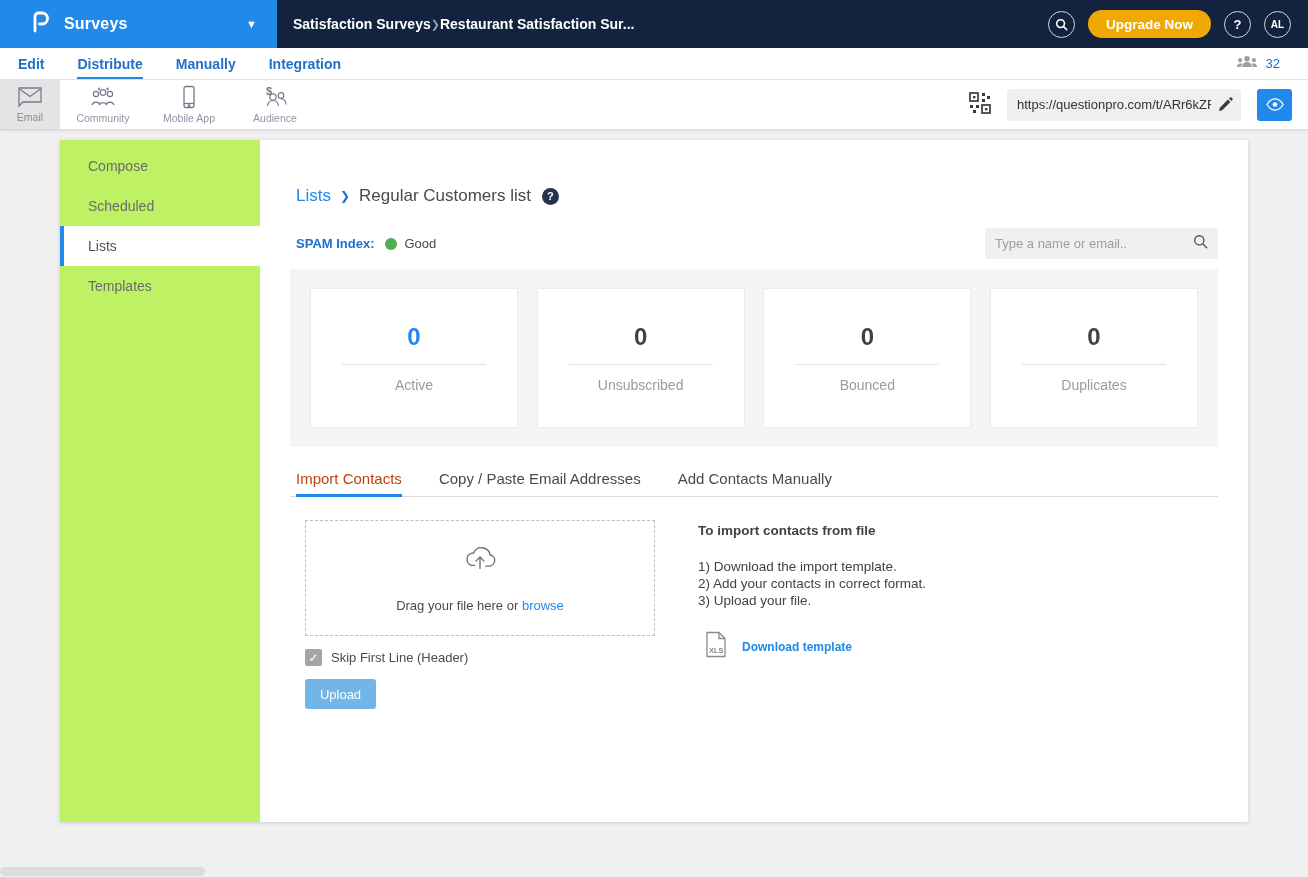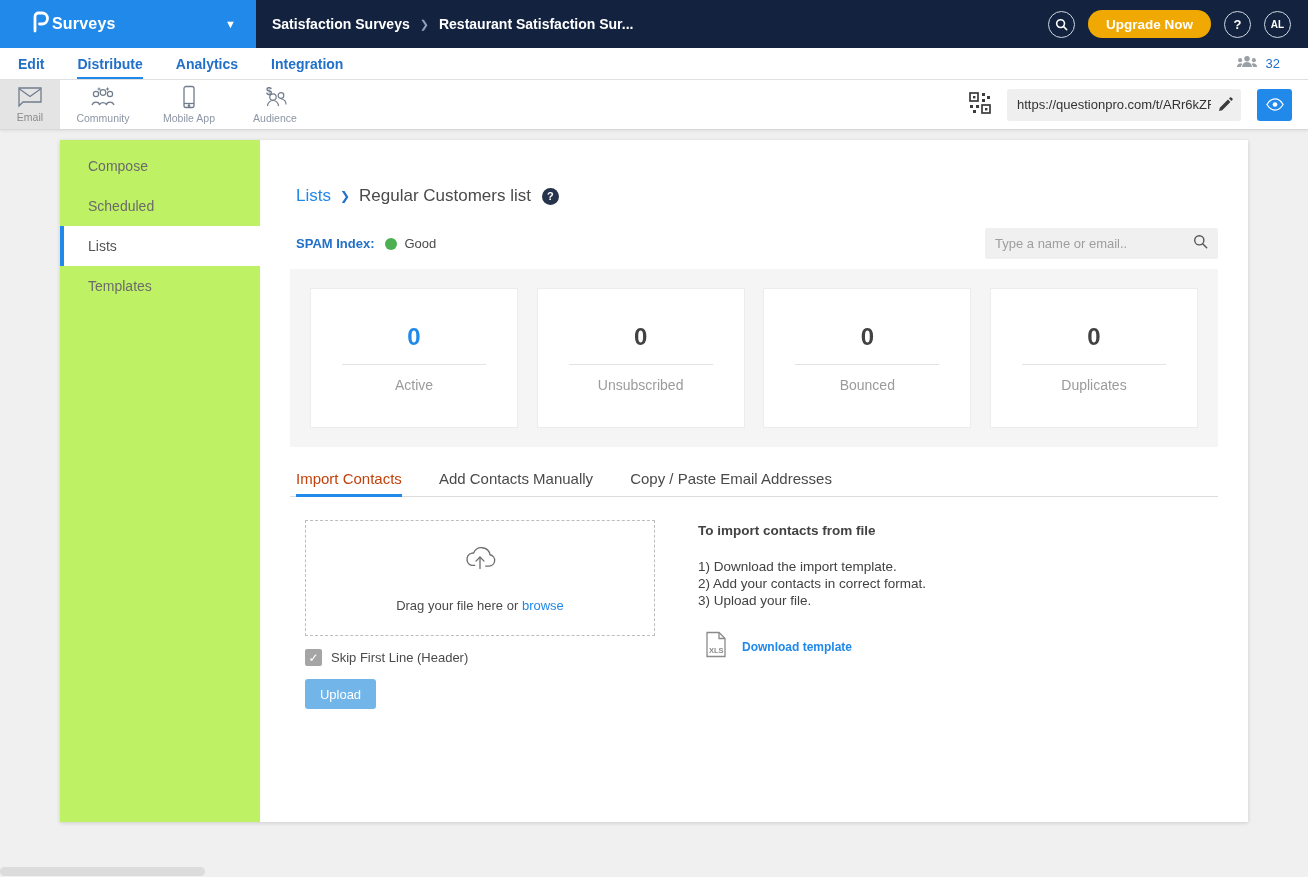--- a/index.html
+++ b/index.html
@@ -8,26 +8,26 @@
     font-family:"Liberation Sans", sans-serif;
     background:#f0f0f1;
     overflow:hidden;
     position:relative;
   }
   .page { width:1308px; height:877px; position:relative; }
 
   
   .topbar { height:48px; display:flex; background:#13233f; color:#fff; }
   .brand {
-    width:256px; background:#2189e9; display:flex; align-items:center;
-    padding:0 16px 0 30px; position:relative;
+    width:277px; background:#2189e9; display:flex; align-items:center;
+    padding:0 16px 0 30px; gap:12px; position:relative;
   }
   .brand-title { font-size:16px; font-weight:bold; letter-spacing:.2px; }
   .brand-caret { position:absolute; right:20px; font-size:11px; color:#fff; }
-  .crumb { display:flex; align-items:center; gap:10px; padding-left:16px; font-size:14px; font-weight:bold; flex:1; min-width:0; }
+  .crumb { display:flex; align-items:center; padding-left:16px; font-size:14px; font-weight:bold; flex:1; min-width:0; }
   .crumb .sep { color:#8fa0bd; font-size:11px; font-weight:normal; }
   .top-actions { display:flex; align-items:center; gap:13px; padding-right:17px; }
   .circle-btn {
     width:27px; height:27px; border:1.6px solid #cfd6e2; border-radius:50%;
     display:flex; align-items:center; justify-content:center; color:#fff; font-size:13px; font-weight:bold;
   }
   .upgrade-btn {
     background:#f0a802; color:#fff; border:none; border-radius:14px;
     height:28px; padding:0 18px; font-size:13.5px; font-weight:bold; font-family:inherit;
   }
@@ -199,21 +199,21 @@
       </div>
       <button class="upgrade-btn">Upgrade Now</button>
       <div class="circle-btn">?</div>
       <div class="circle-btn avatar">AL</div>
     </div>
   </header>
 
   <nav class="nav-row">
     <div class="nav-tab">Edit</div>
     <div class="nav-tab active">Distribute</div>
-    <div class="nav-tab">Analytics</div>
+    <div class="nav-tab">Manually</div>
     <div class="nav-tab">Integration</div>
     <div class="nav-right">
       <span>
         <svg width="22" height="15" viewBox="0 0 24 16" fill="#9aa0a6">
           <circle cx="12" cy="5" r="3"></circle>
           <path d="M6.5 14 a5.5 5.5 0 0 1 11 0 Z"></path>
           <circle cx="4.5" cy="6.5" r="2.2"></circle>
           <path d="M1 14 a4 4 0 0 1 6-3.4 A7 7 0 0 0 5.2 14 Z"></path>
           <circle cx="19.5" cy="6.5" r="2.2"></circle>
           <path d="M23 14 a4 4 0 0 0-6-3.4 A7 7 0 0 1 18.8 14 Z"></path>
@@ -353,22 +353,22 @@
         </div>
         <div class="stat-card">
           <div class="stat-value">0</div>
           <div class="stat-divider"></div>
           <div class="stat-label">Duplicates</div>
         </div>
       </div>
 
       <div class="import-tabs">
         <div class="import-tab active">Import Contacts</div>
+        <div class="import-tab">Copy / Paste Email Addresses</div>
         <div class="import-tab">Add Contacts Manually</div>
-        <div class="import-tab">Copy / Paste Email Addresses</div>
       </div>
 
       <div class="import-panel">
         <div class="drop-col">
           <div class="dropzone">
             <span>
               <svg width="38" height="27" viewBox="0 0 40 28" fill="none" stroke="#6f6f6f" stroke-width="1.4">
                 <path d="M26 23 h3.5 a6 6 0 0 0 1-11.9 A9 9 0 0 0 13.3 9.3 A6.6 6.6 0 0 0 11 22.2 h3.5" stroke-linecap="round"></path>
                 <path d="M20 25.5 V14" stroke-linecap="round"></path>
                 <path d="M15.8 17.8 L20 13.5 l4.2 4.3" stroke-linecap="round" stroke-linejoin="round"></path>

